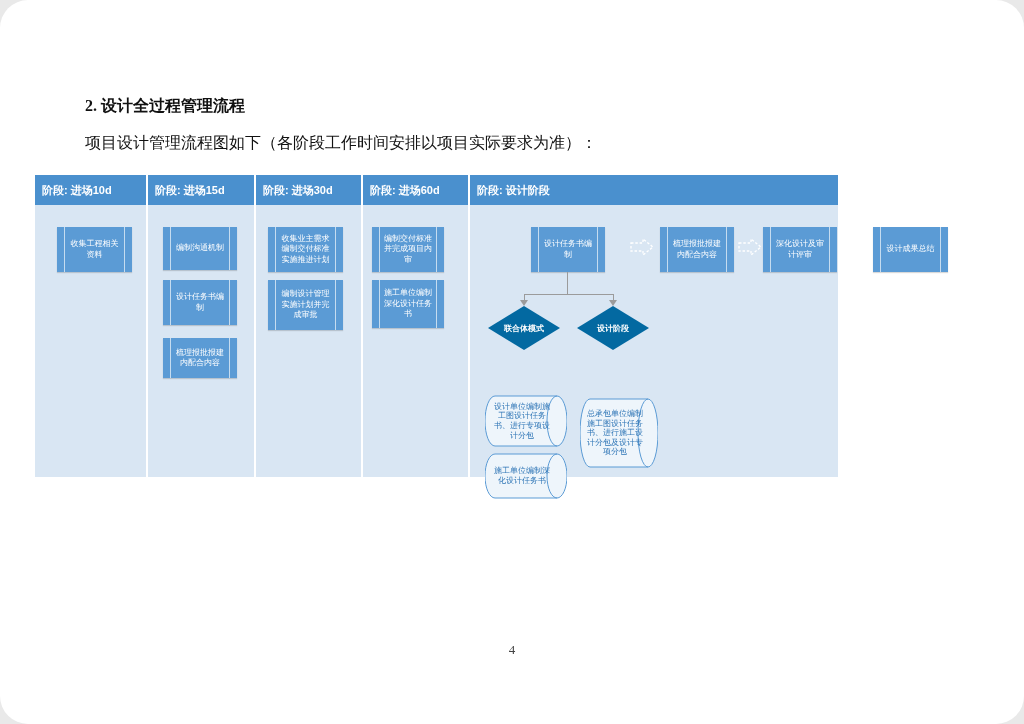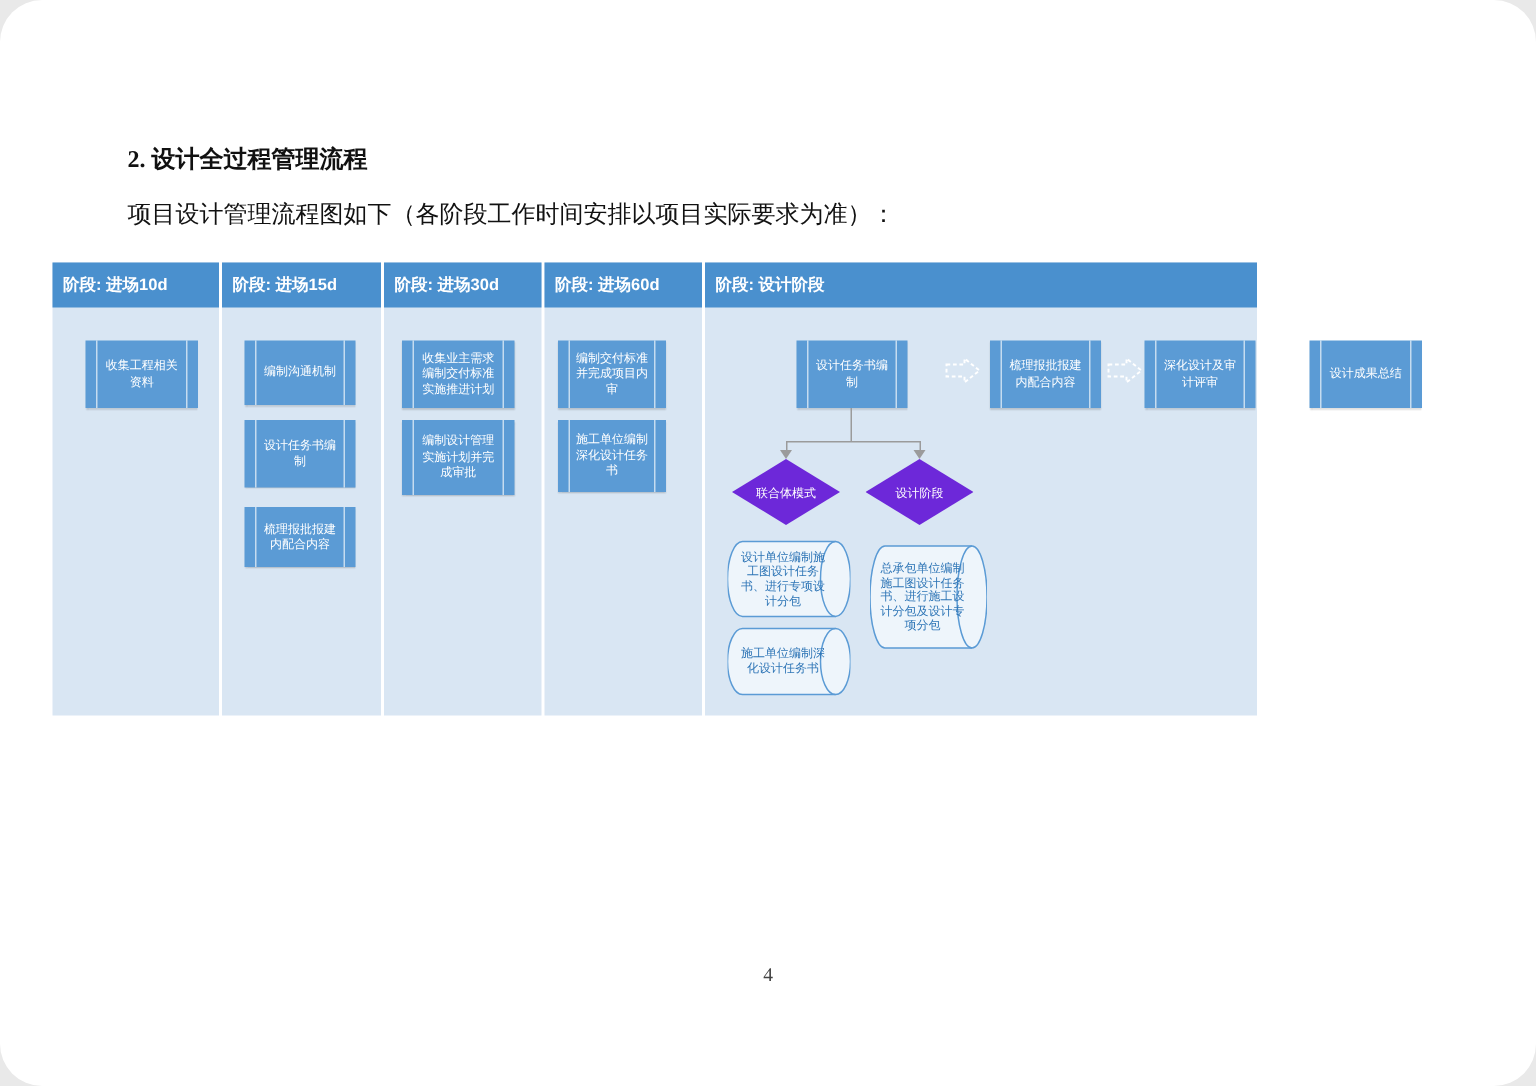--- a/index.html
+++ b/index.html
@@ -36,25 +36,26 @@
     box-sizing:border-box; padding:2px 11px;
     box-shadow:0 1px 1px rgba(0,0,0,.15);
   }
   .pbox::before, .pbox::after {
     content:""; position:absolute; top:0; bottom:0; width:1px;
     background:rgba(255,255,255,.65);
   }
   .pbox::before { left:7px; }
   .pbox::after  { right:7px; }
   .diamond {
-    position:absolute; background:#6d28d9; color:#fff; font-size:8px;
+    position:absolute; background:#0369a1; color:#fff; font-size:8px;
     display:flex; align-items:center; justify-content:center; text-align:left;
     clip-path:polygon(50% 0,100% 50%,50% 100%,0 50%);
+    font-weight:bold;
   }
-  .cyl { position:absolute; }
+  .cyl { position:absolute;margin-top:35px; }
   .cyl svg { position:absolute; left:0; top:0; }
   .cyl-text {
     position:absolute; left:7px; right:15px; top:0; bottom:0;
     display:flex; align-items:center; justify-content:center; text-align:center;
     font-size:8px; line-height:1.2; color:#2e75b6;
   }
   .cline { position:absolute; background:#9b9b9b; }
   .arrow-down {
     position:absolute; width:0; height:0;
     border-left:4px solid transparent; border-right:4px solid transparent;

